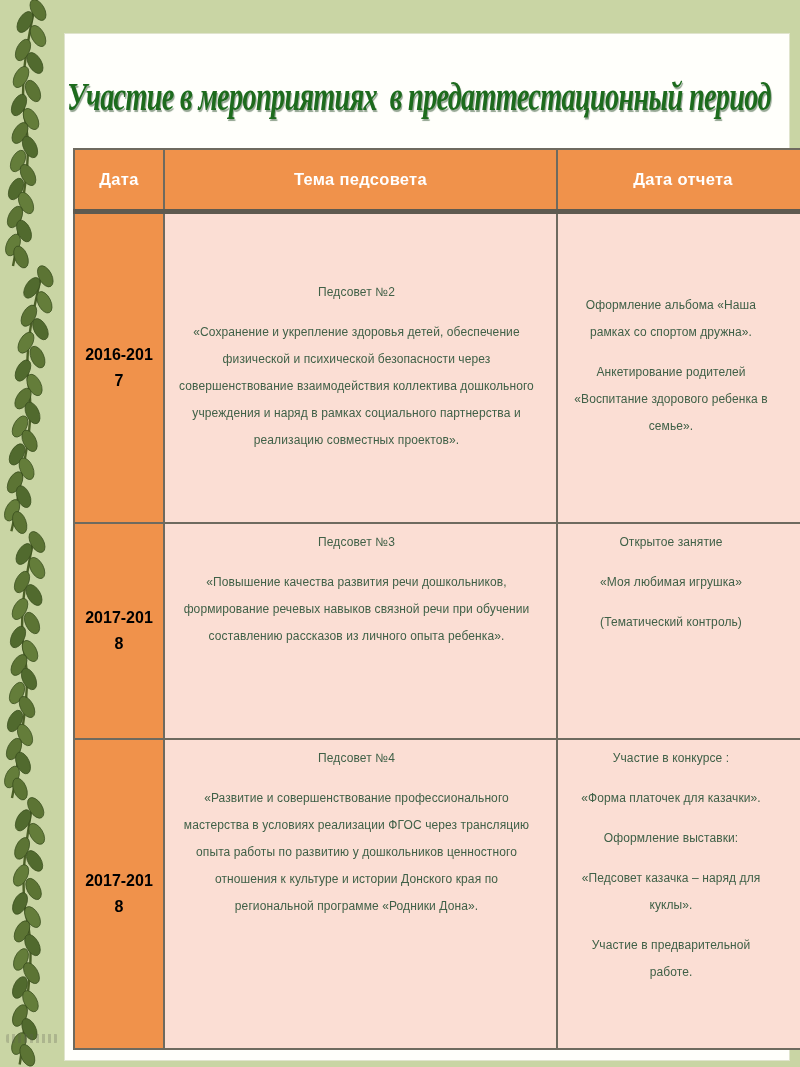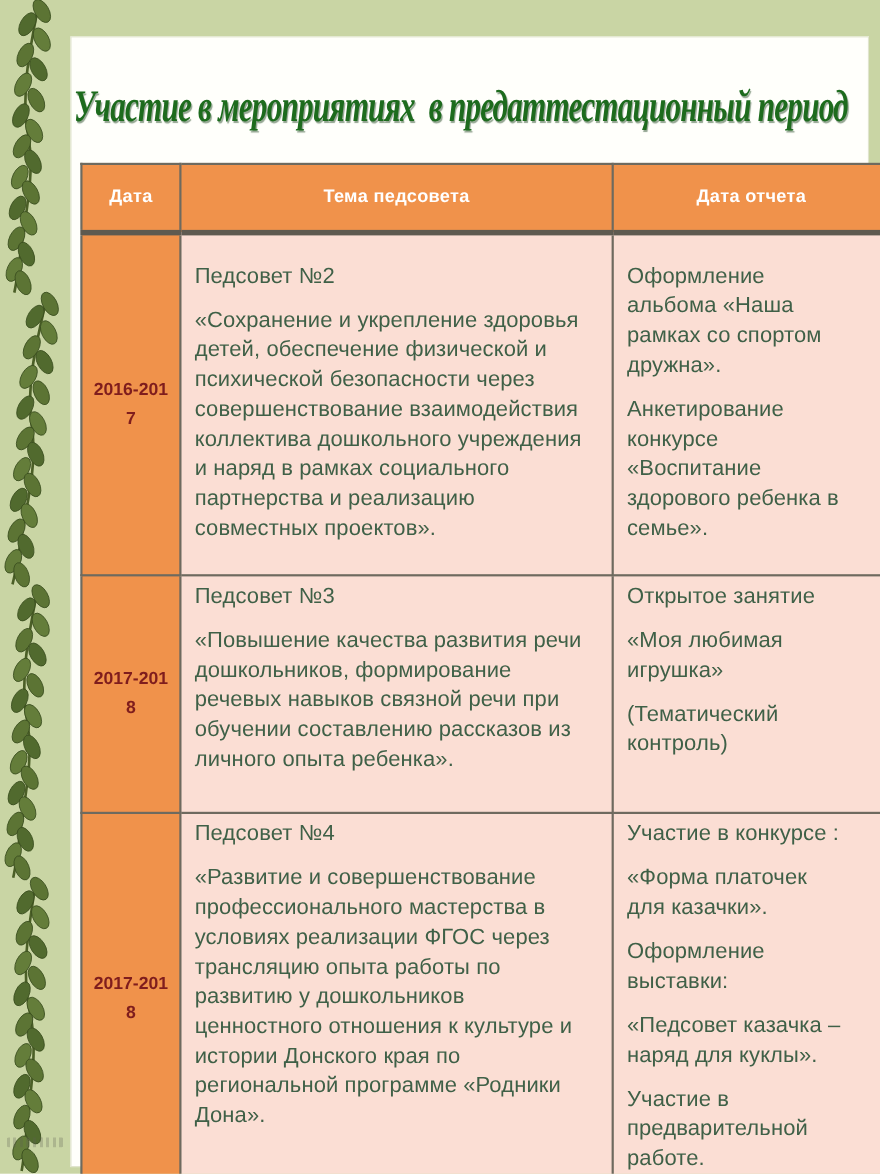--- a/index.html
+++ b/index.html
@@ -35,27 +35,27 @@
     border-collapse:collapse; table-layout:fixed;
   }
   table.events th, table.events td { border:2px solid #6e6a5f; }
   table.events th {
     height:60px; background:#f0924b; color:#ffffff;
     font-weight:bold; font-size:16.5px; letter-spacing:.3px;
     text-align:center; vertical-align:middle;
     border-bottom:5px solid #5e5a50;
   }
   td.date-cell {
-    background:#f0924b; color:#7f1d1d; font-weight:bold; font-size:16px;
+    background:#f0924b; color:#000000; font-weight:bold; font-size:16px;
     text-align:center; vertical-align:middle; line-height:26px;
     padding:0 8px; word-break:break-all;
   }
   td.body-cell {
-    background:#fbded4; color:#3f6047; font-size:20px; line-height:27px;
-    vertical-align:top; padding:5px 20px 8px 12px; letter-spacing:.1px;
+    background:#fbded4; color:#3f6047; font-size:12px; line-height:27px;
+    vertical-align:top; padding:5px 20px 8px 12px; letter-spacing:.1px;text-align:center;
   }
   td.report-cell { padding:5px 36px 8px 12px; }
   tr.row-mid td { vertical-align:middle; }
   td.body-cell p { margin:0 0 13px 0; }
   td.body-cell p:last-child { margin-bottom:0; }
 </style>
 </head>
 <body>
 
 <div>
@@ -114,21 +114,21 @@
     </thead>
     <tbody>
       <tr class="row-mid" style="height:312px">
         <td class="date-cell">2016-2017</td>
         <td class="body-cell">
             <p>Педсовет №2</p>
             <p>«Сохранение и укрепление здоровья детей, обеспечение физической и психической безопасности через совершенствование взаимодействия коллектива дошкольного учреждения и наряд в рамках социального партнерства и реализацию совместных проектов».</p>
           </td>
         <td class="body-cell report-cell">
             <p>Оформление альбома «Наша рамках со спортом дружна».</p>
-            <p>Анкетирование конкурсе «Воспитание здорового ребенка в семье».</p>
+            <p>Анкетирование родителей «Воспитание здорового ребенка в семье».</p>
           </td>
       </tr>
       <tr style="height:216px">
         <td class="date-cell">2017-2018</td>
         <td class="body-cell">
             <p>Педсовет №3</p>
             <p>«Повышение качества развития речи дошкольников, формирование речевых навыков связной речи при обучении составлению рассказов из личного опыта ребенка».</p>
           </td>
         <td class="body-cell report-cell">
             <p>Открытое занятие</p>

